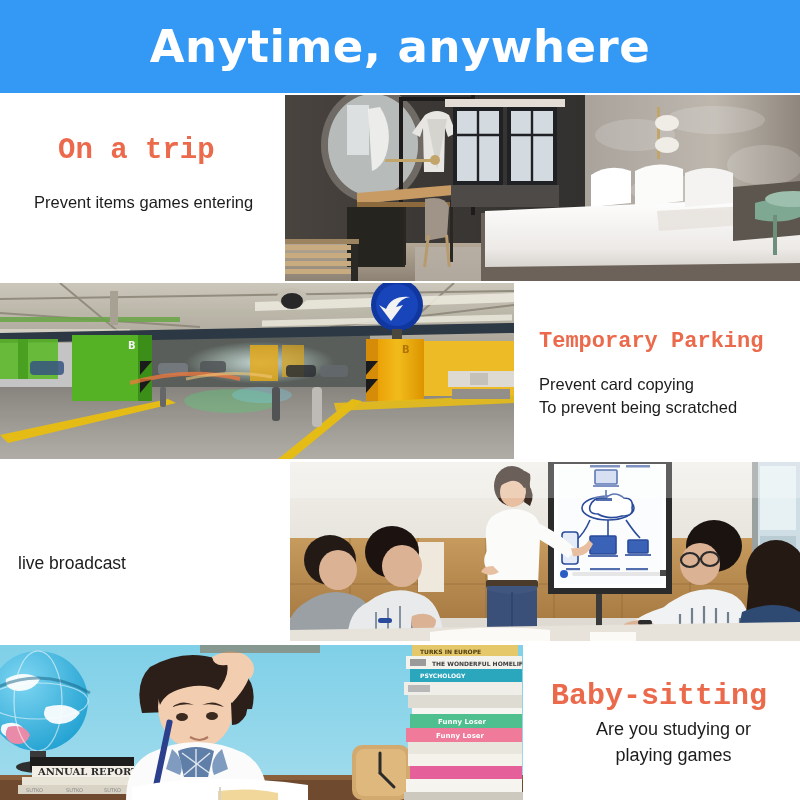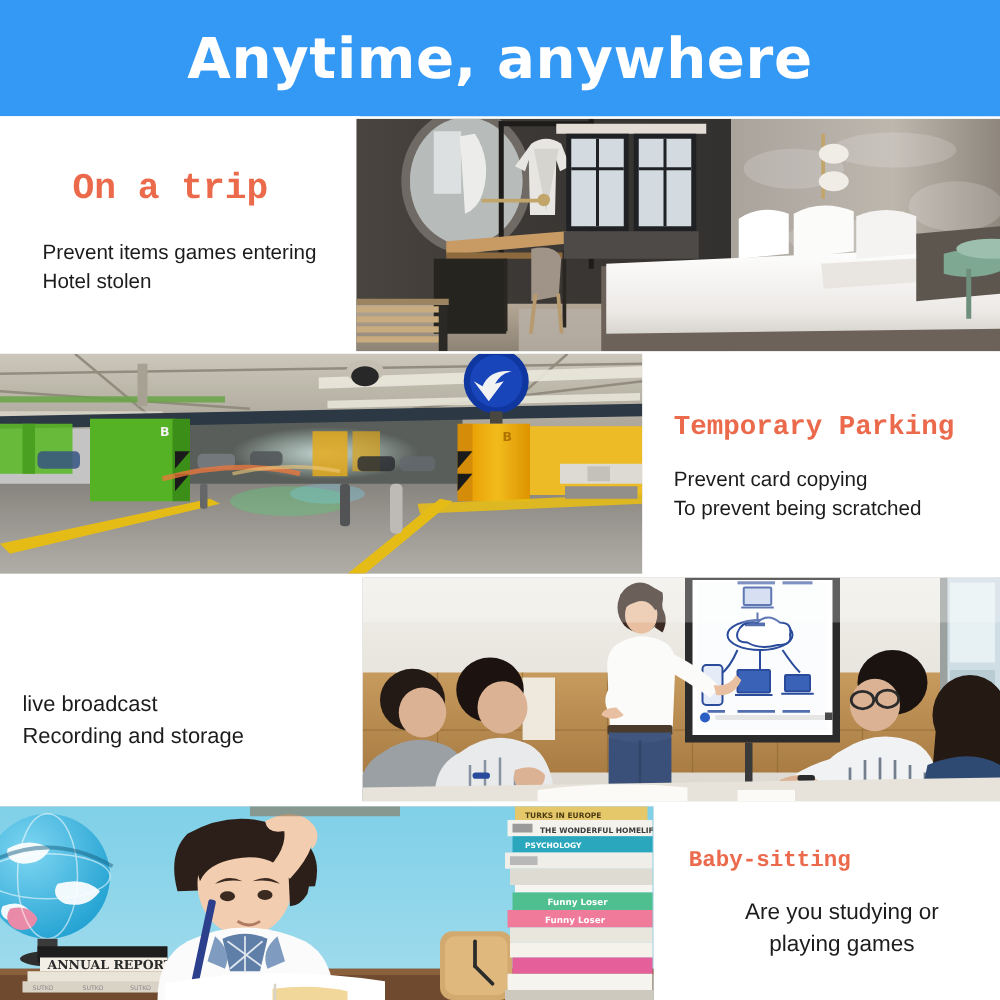--- a/index.html
+++ b/index.html
@@ -54,41 +54,40 @@
 
   
   #sec3-text  { left: 0px;   top: 462px; width: 290px; height: 179px; }
   #sec3-text .heading { position:absolute; left: 20px; top: 47px;  font-size: 24px; }
   #sec3-text .body    { position:absolute; left: 18px; top: 89px;  font-size: 17.5px; }
   #sec3-photo { left: 290px; top: 462px; width: 510px; height: 179px; }
 
   
   #sec4-photo { left: 0px;   top: 645px; width: 523px; height: 155px; }
   #sec4-text  { left: 523px; top: 645px; width: 277px; height: 155px; }
-  #sec4-text .heading { position:absolute; left: 28px; top: 35px; font-size: 18px; }
+  #sec4-text .heading { position:absolute; left: 28px; top: 35px; font-size: 30px; }
   #sec4-text .body    {
     position:absolute; left: 0px; top: 72px; width: 277px;
     font-size: 18px; text-align: center; white-space: normal; padding-left: 24px;
   }
   .body .line { display: block; }
 </style>
 </head>
 <body>
 
 <div class="page">
 
   <div class="banner">
     <div class="banner-title">Anytime, anywhere</div>
   </div>
 
   <div class="panel" id="sec1-text">
     <div class="heading">On a trip</div>
     <div class="body">
       <span class="line">Prevent items games entering</span>
-      <span class="line">Hotel stolen</span>
     </div>
   </div>
 
   <div class="photo" id="sec1-photo">
     <svg viewBox="0 0 515 186" preserveAspectRatio="none">
       <defs>
         <linearGradient id="g-wall" x1="0" y1="0" x2="1" y2="0">
           <stop offset="0" stop-color="#4a443f"></stop>
             <stop offset="0.45" stop-color="#3b3835"></stop>
           <stop offset="1" stop-color="#33312f"></stop>
@@ -301,21 +300,20 @@
     <div class="heading">Temporary Parking</div>
     <div class="body">
       <span class="line">Prevent card copying</span>
       <span class="line">To prevent being scratched</span>
     </div>
   </div>
 
   <div class="panel" id="sec3-text">
     <div class="body">
       <span class="line">live broadcast</span>
-      <span class="line">Recording and storage</span>
     </div>
   </div>
 
   <div class="photo" id="sec3-photo">
     <svg viewBox="0 0 510 179" preserveAspectRatio="none">
       <defs>
         <linearGradient id="g-mwall" x1="0" y1="0" x2="0" y2="1">
           <stop offset="0" stop-color="#f1efe9"></stop>
             <stop offset="1" stop-color="#dcd8d0"></stop>
         </linearGradient>

